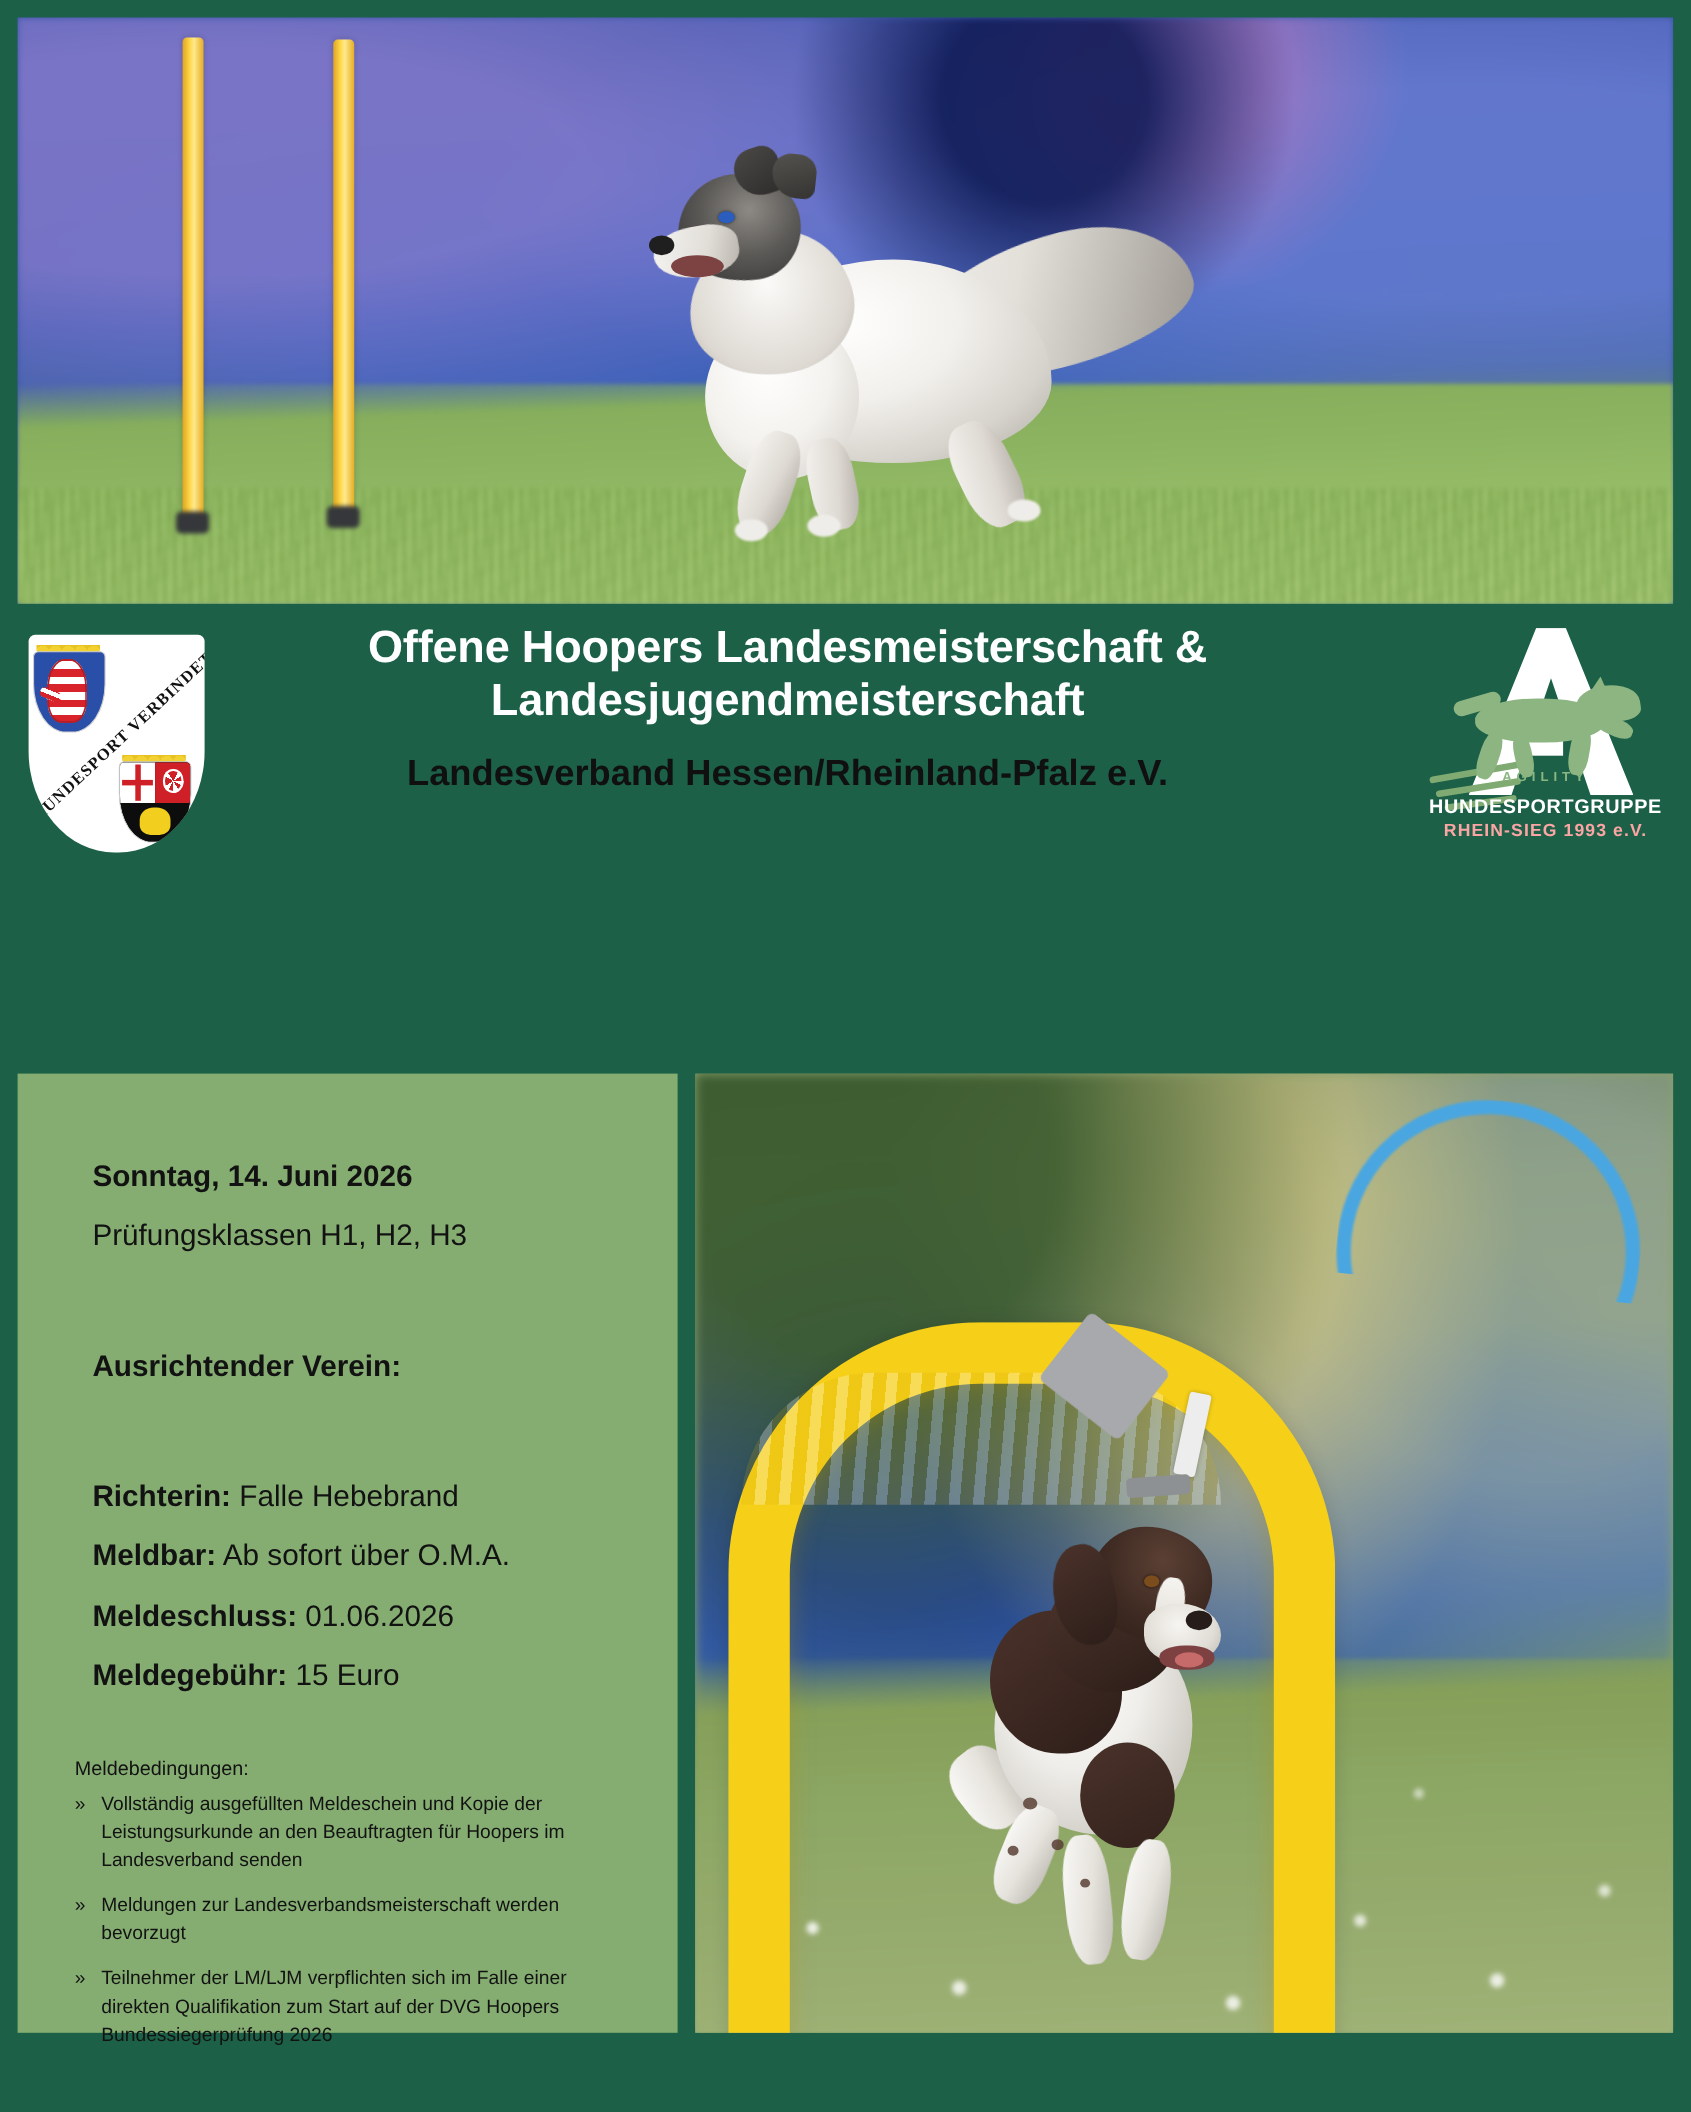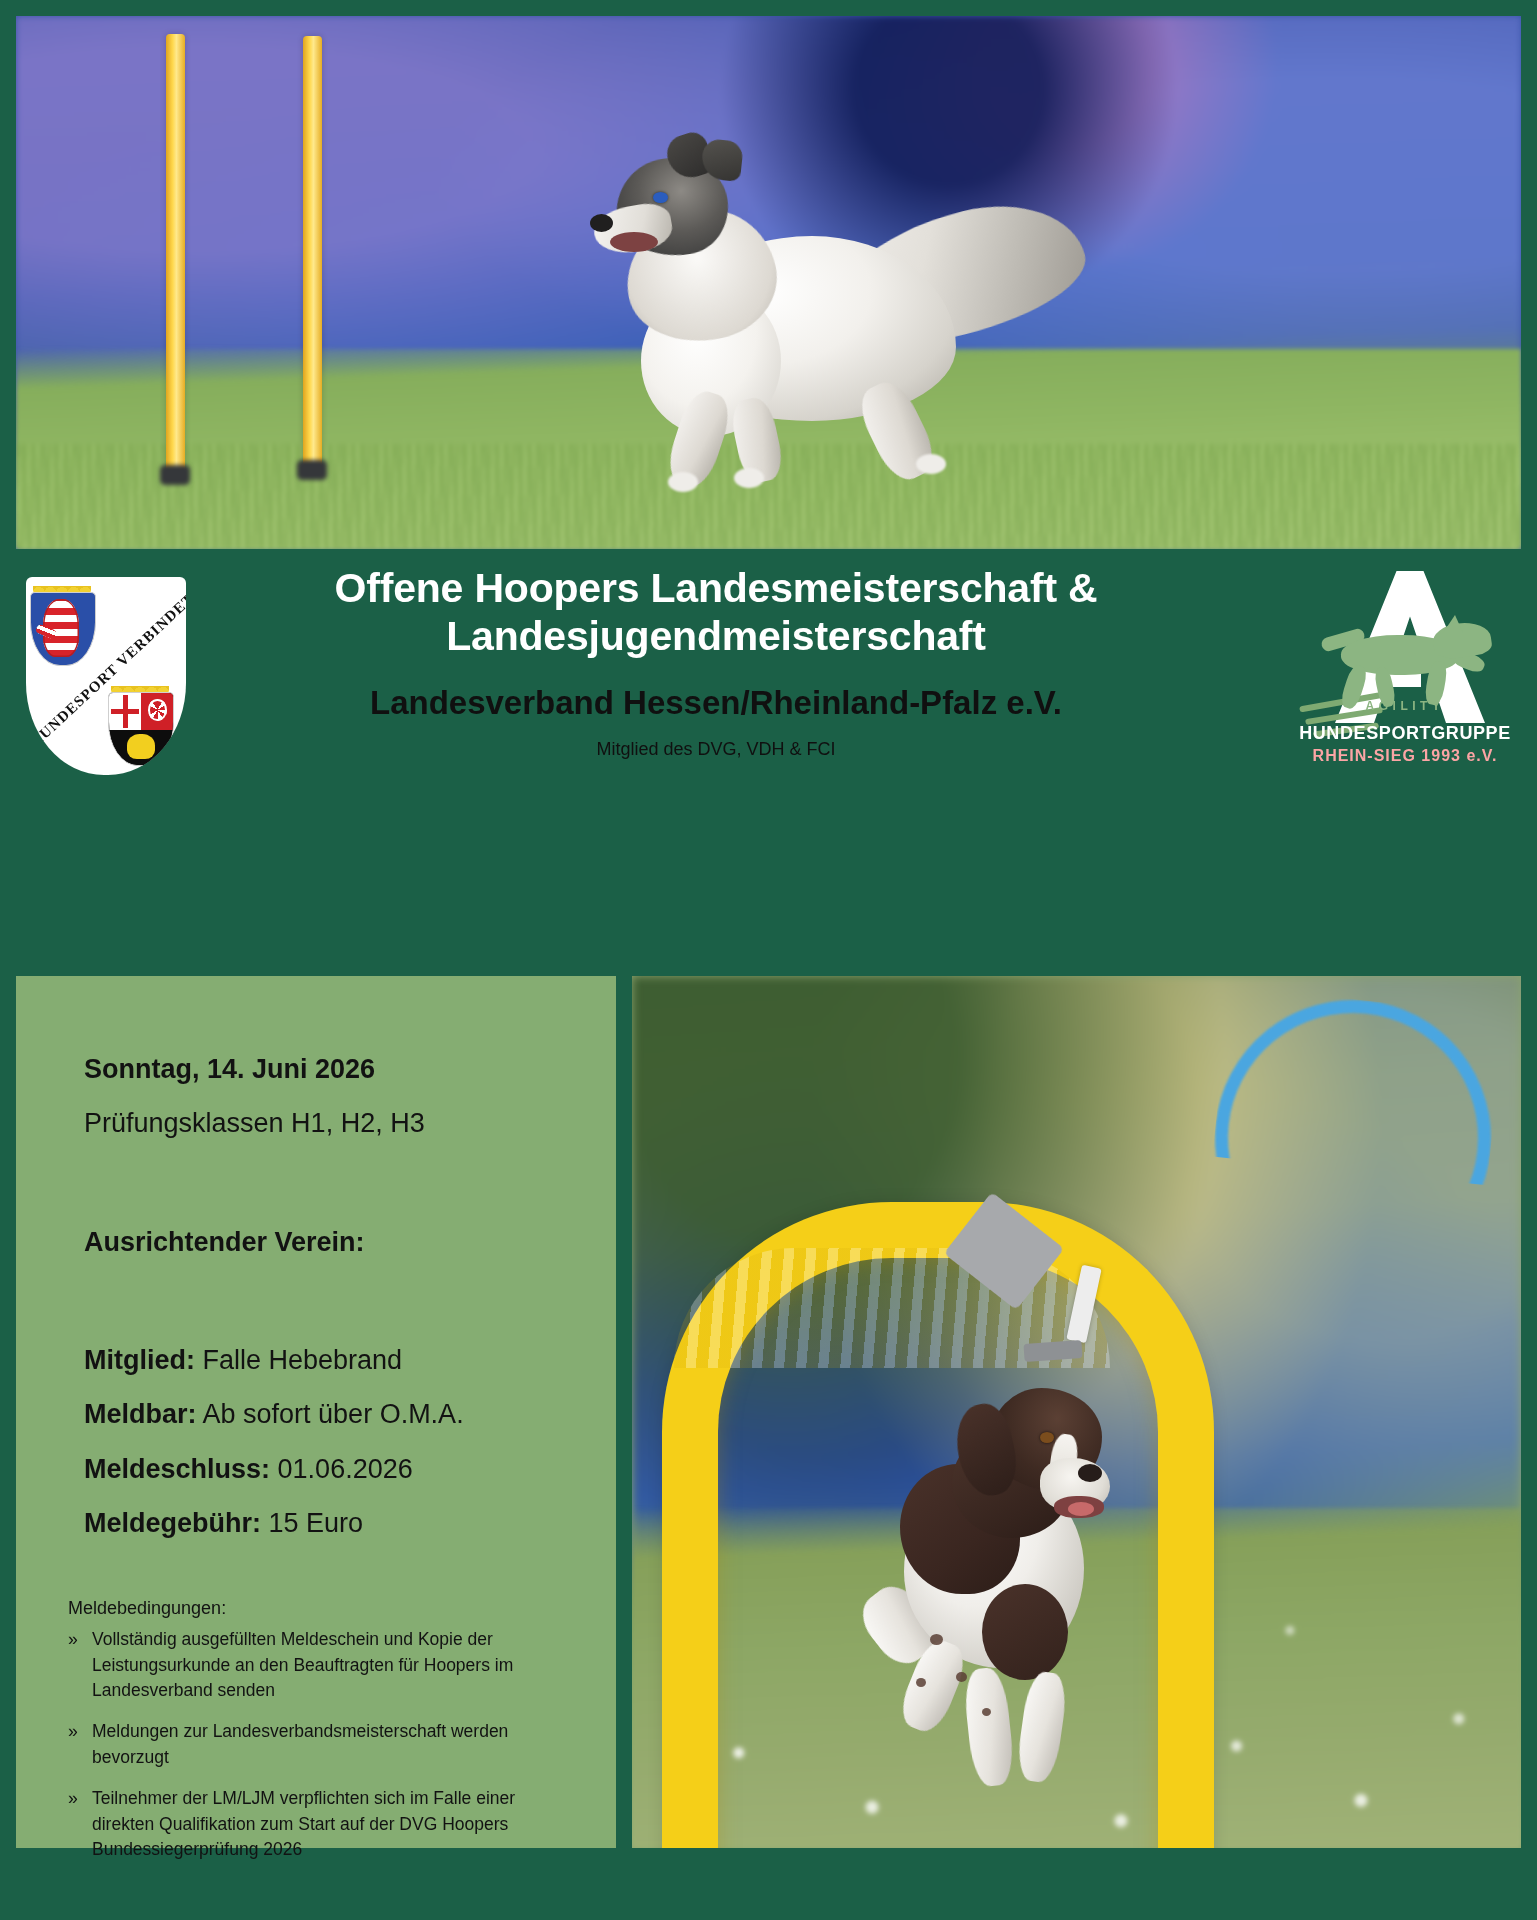--- a/index.html
+++ b/index.html
@@ -449,21 +449,20 @@
           </div>
         </div>
         <div class="arms-diag">HUNDESPORT VERBINDET</div>
       </div>
     </div>
 
     <div class="titles">
       <div class="t-main">Offene Hoopers Landesmeisterschaft &amp;</div>
       <div class="t-main">Landesjugendmeisterschaft</div>
       <div class="t-sub">Landesverband Hessen/Rheinland-Pfalz e.V.</div>
-      <div class="t-small">Mitglied des DVG, VDH &amp; FCI</div>
     </div>
 
     <div class="hsg">
       <div class="letterA"></div>
       <div class="crossbar"></div>
       <div class="dog">
         <div class="speed s1"></div>
         <div class="speed s2"></div>
         <div class="speed s3"></div>
         <div class="dog-tail"></div>
@@ -486,21 +485,21 @@
     <div class="info">
       <div class="line b">Sonntag, 14. Juni 2026</div>
       <div class="line">Prüfungsklassen H1, H2, H3</div>
 
       <div class="gap"></div>
 
       <div class="line b">Ausrichtender Verein:</div>
 
       <div class="gap"></div>
 
-      <div class="line"><span class="b">Mitglied:</span> <span>Falle Hebebrand</span></div>
+      <div class="line"><span class="b">Richterin:</span> <span>Falle Hebebrand</span></div>
       <div class="line"><span class="b">Meldbar:</span> <span>Ab sofort über O.M.A.</span></div>
       <div class="line"><span class="b">Meldeschluss:</span> <span>01.06.2026</span></div>
       <div class="line"><span class="b">Meldegebühr:</span> <span>15 Euro</span></div>
 
       <div class="gap-sm"></div>
 
       <div class="cond-title">Meldebedingungen:</div>
       <ul class="cond-list">
         <li><span class="bullet">»</span><span>Vollständig ausgefüllten Meldeschein und Kopie der Leistungsurkunde an den Beauftragten für Hoopers im Landesverband senden</span></li>
         <li><span class="bullet">»</span><span>Meldungen zur Landesverbandsmeisterschaft werden bevorzugt</span></li>

